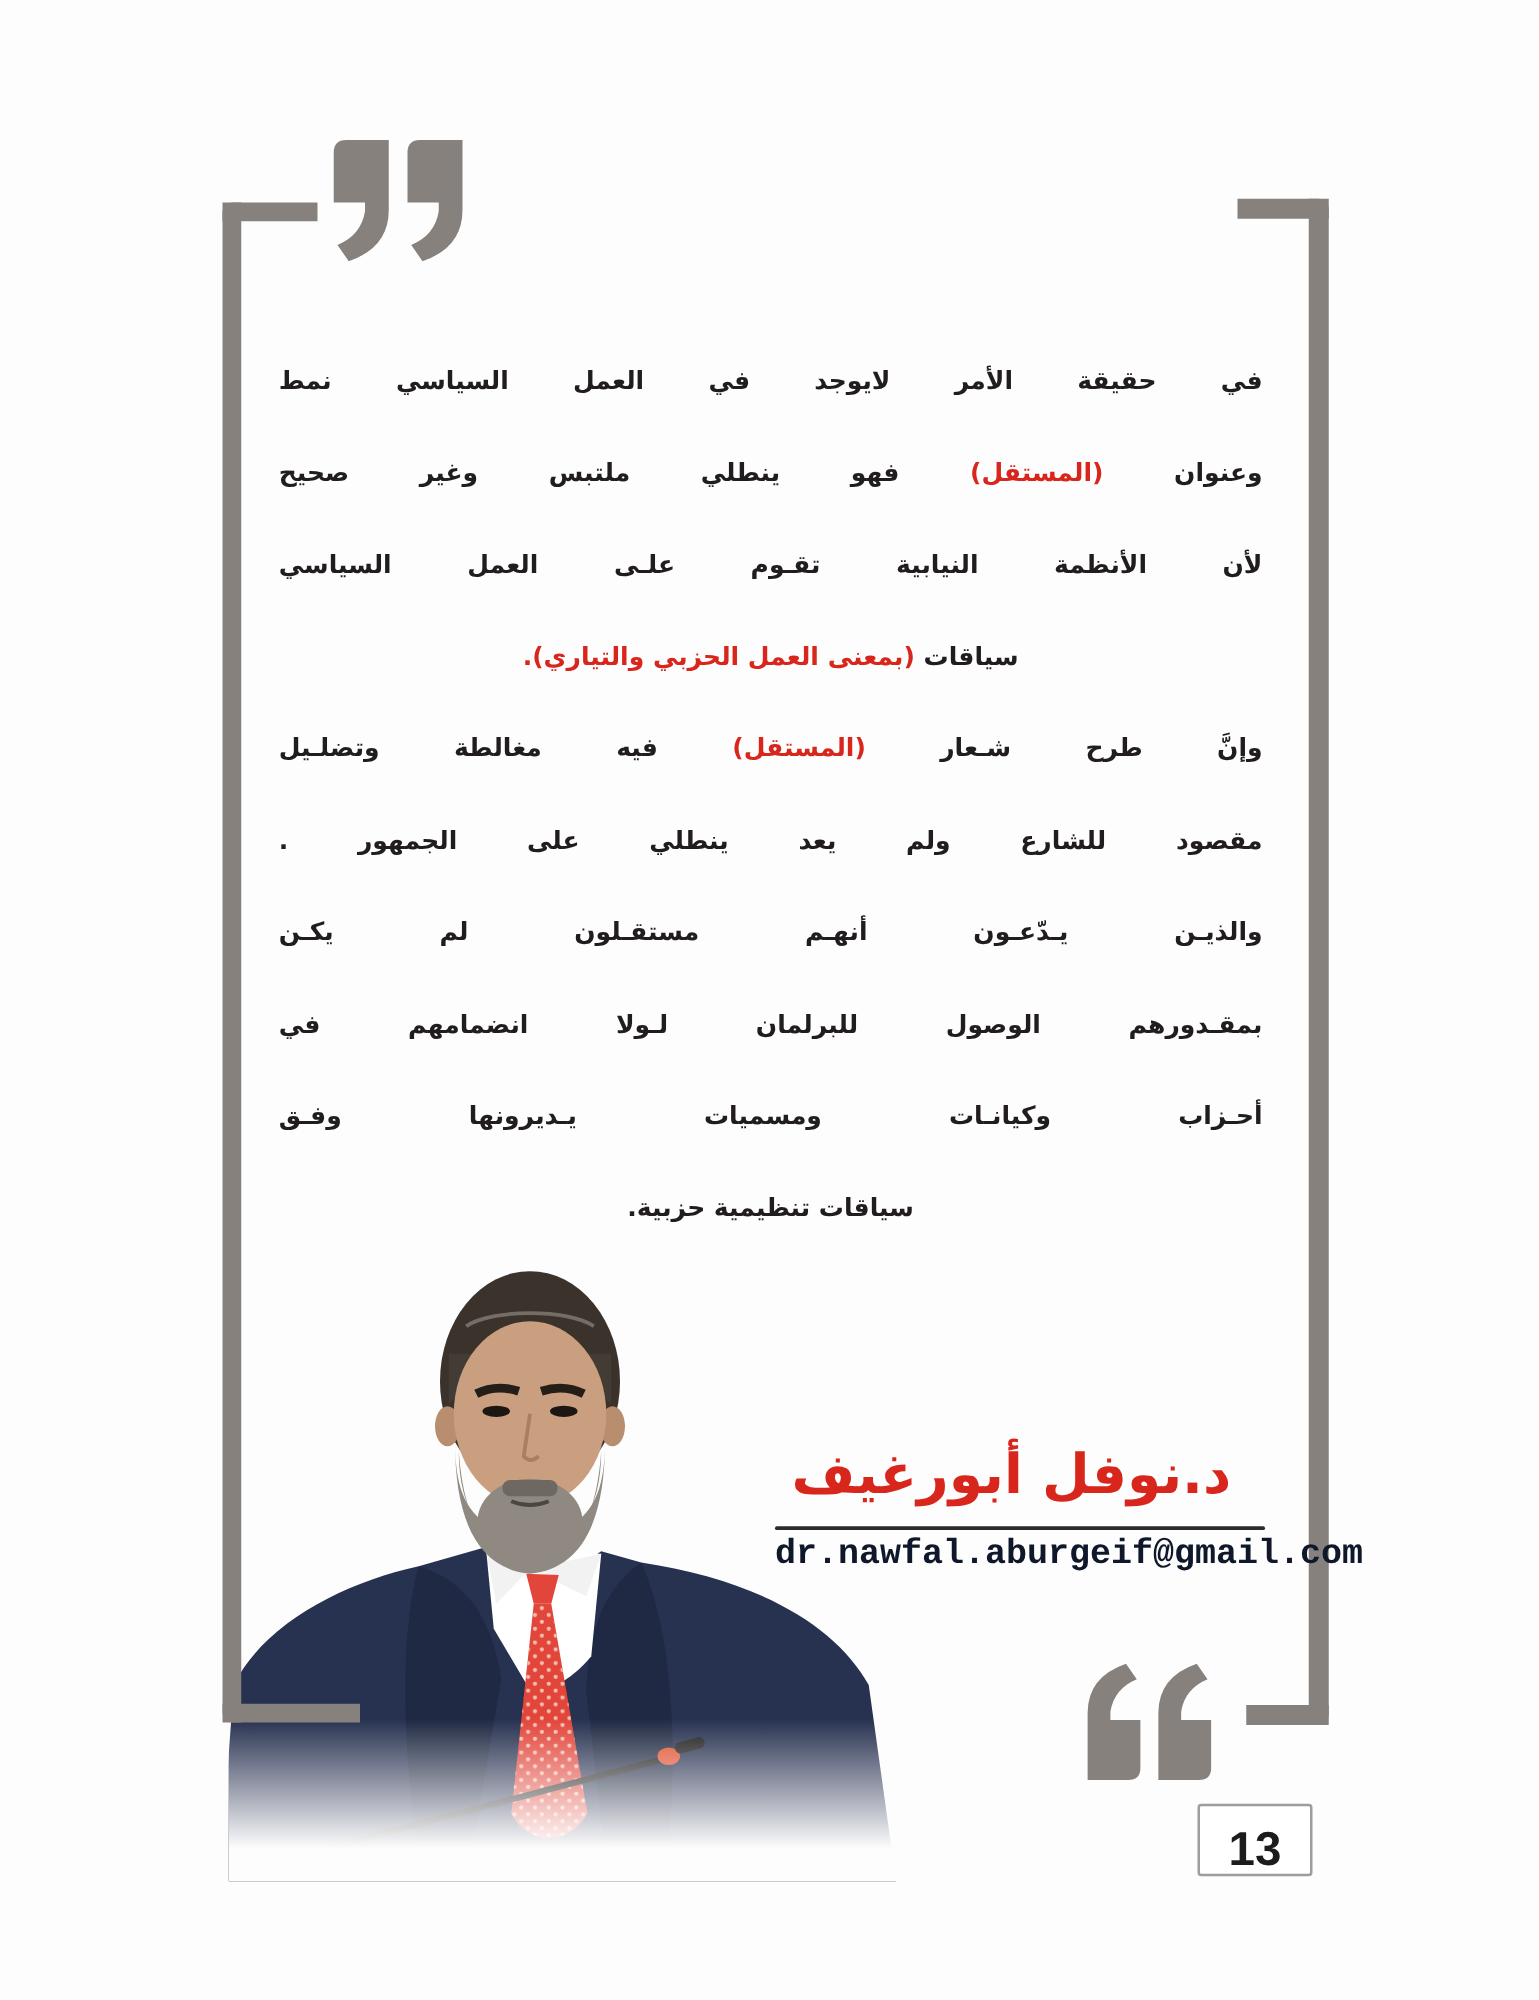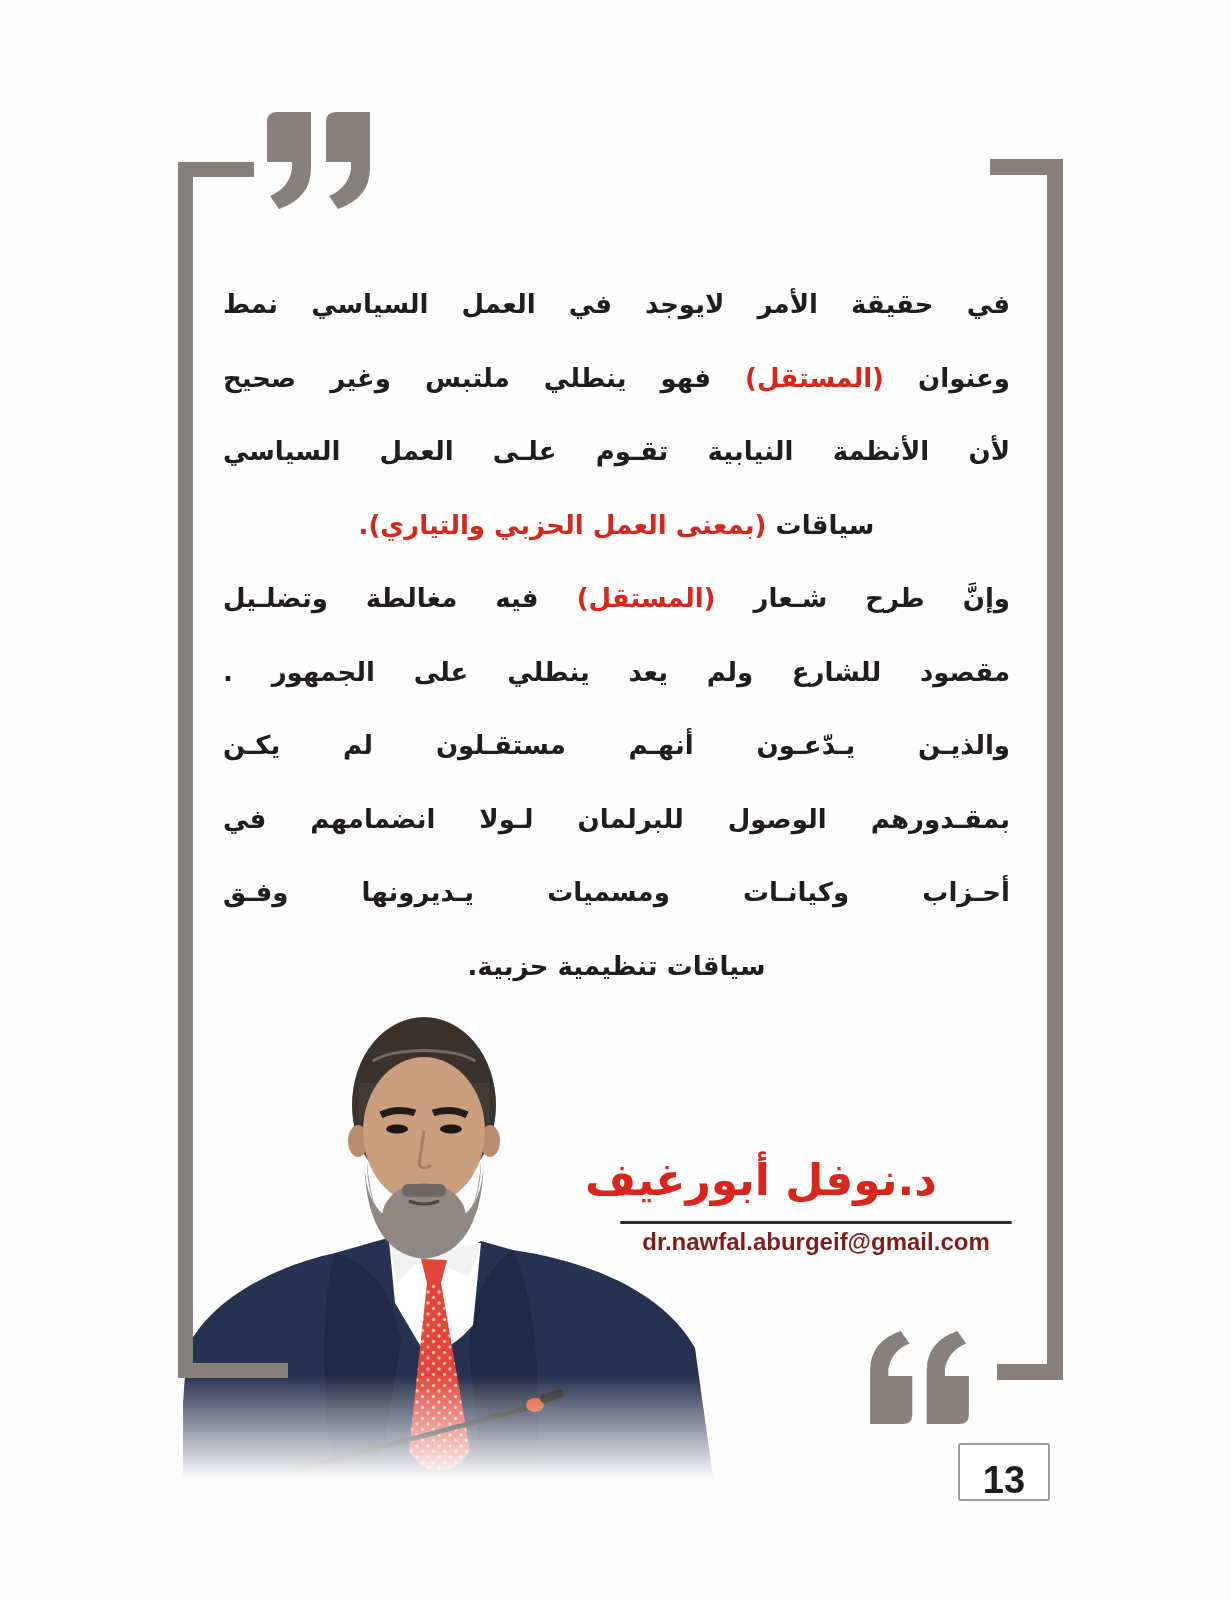--- a/index.html
+++ b/index.html
@@ -24,43 +24,43 @@
   .open-quote{left:265px;top:112px;}
   .close-quote{left:866px;top:1330px;transform:rotate(180deg);}
   
   .quote-text{
     position:absolute;
     right:221px;top:268px;width:787px;
     z-index:6;
     direction:rtl;
     color:var(--text_black);
     font-weight:bold;
-    font-size:26px;
+    font-size:20px;
     line-height:73.5px;
   }
   .line{text-align:justify;text-align-last:justify;white-space:nowrap;}
   .line.short{text-align-last:center;}
   .hl{color:var(--accent_red);}
   
   .author-name{
     position:absolute;right:246px;top:1152px;width:400px;
-    direction:rtl;text-align:left;
+    direction:rtl;text-align:right;
     color:var(--accent_red);
     font-weight:bold;font-size:44px;line-height:56px;
     z-index:6;white-space:nowrap;
   }
   .author-rule{
     position:absolute;left:620px;top:1221px;width:392px;height:3px;
     background:var(--underline);z-index:6;border-radius:2px;
   }
   .author-email{
     position:absolute;left:620px;top:1228px;width:392px;
     text-align:center;
-    font-family:Liberation Sans, sans-serif;
-    font-weight:bold;font-size:24px;color:#7f1d1d;
+    font-family:Liberation Mono, monospace;
+    font-weight:bold;font-size:28px;color:#0f172a;
     z-index:6;
   }
   
   .photo{position:absolute;left:183px;top:1003px;width:535px;height:502px;z-index:2;}
   
   .page-number-box{
     position:absolute;left:958px;top:1443px;width:88px;height:54px;
     background:#ffffff;border:2px solid #9d9d9d;border-radius:3px;
     display:flex;align-items:flex-end;justify-content:center;
     z-index:6;

